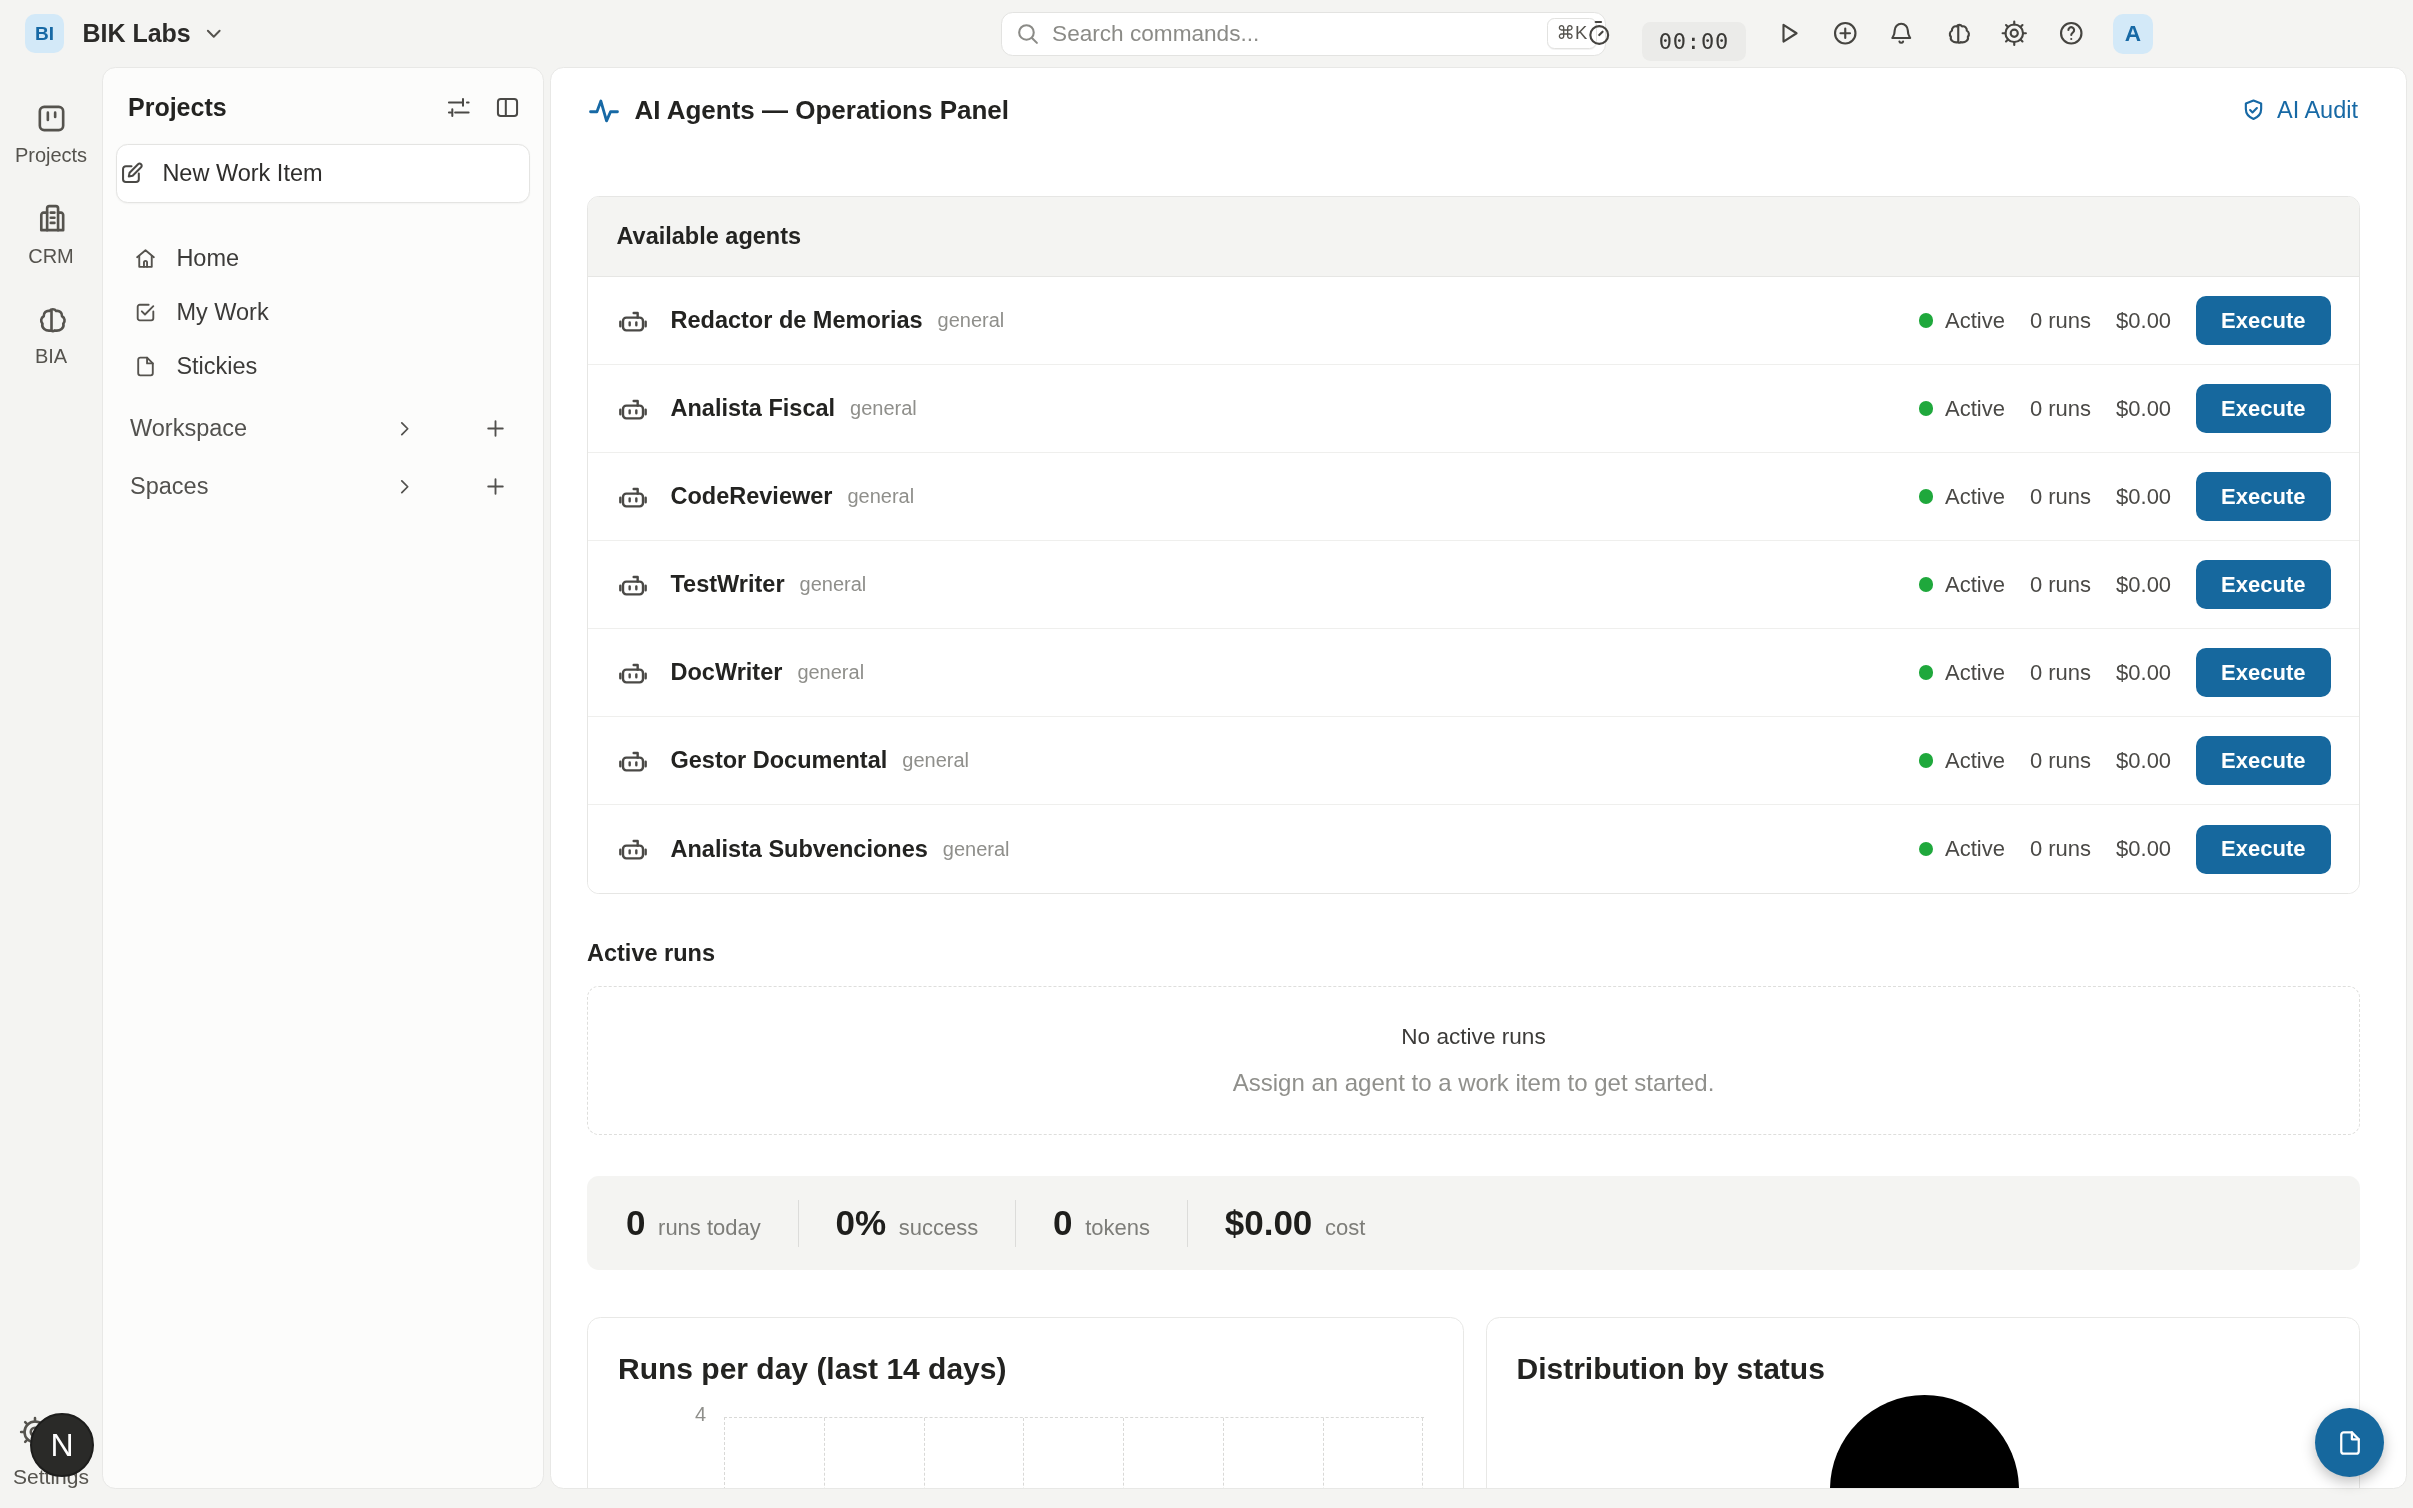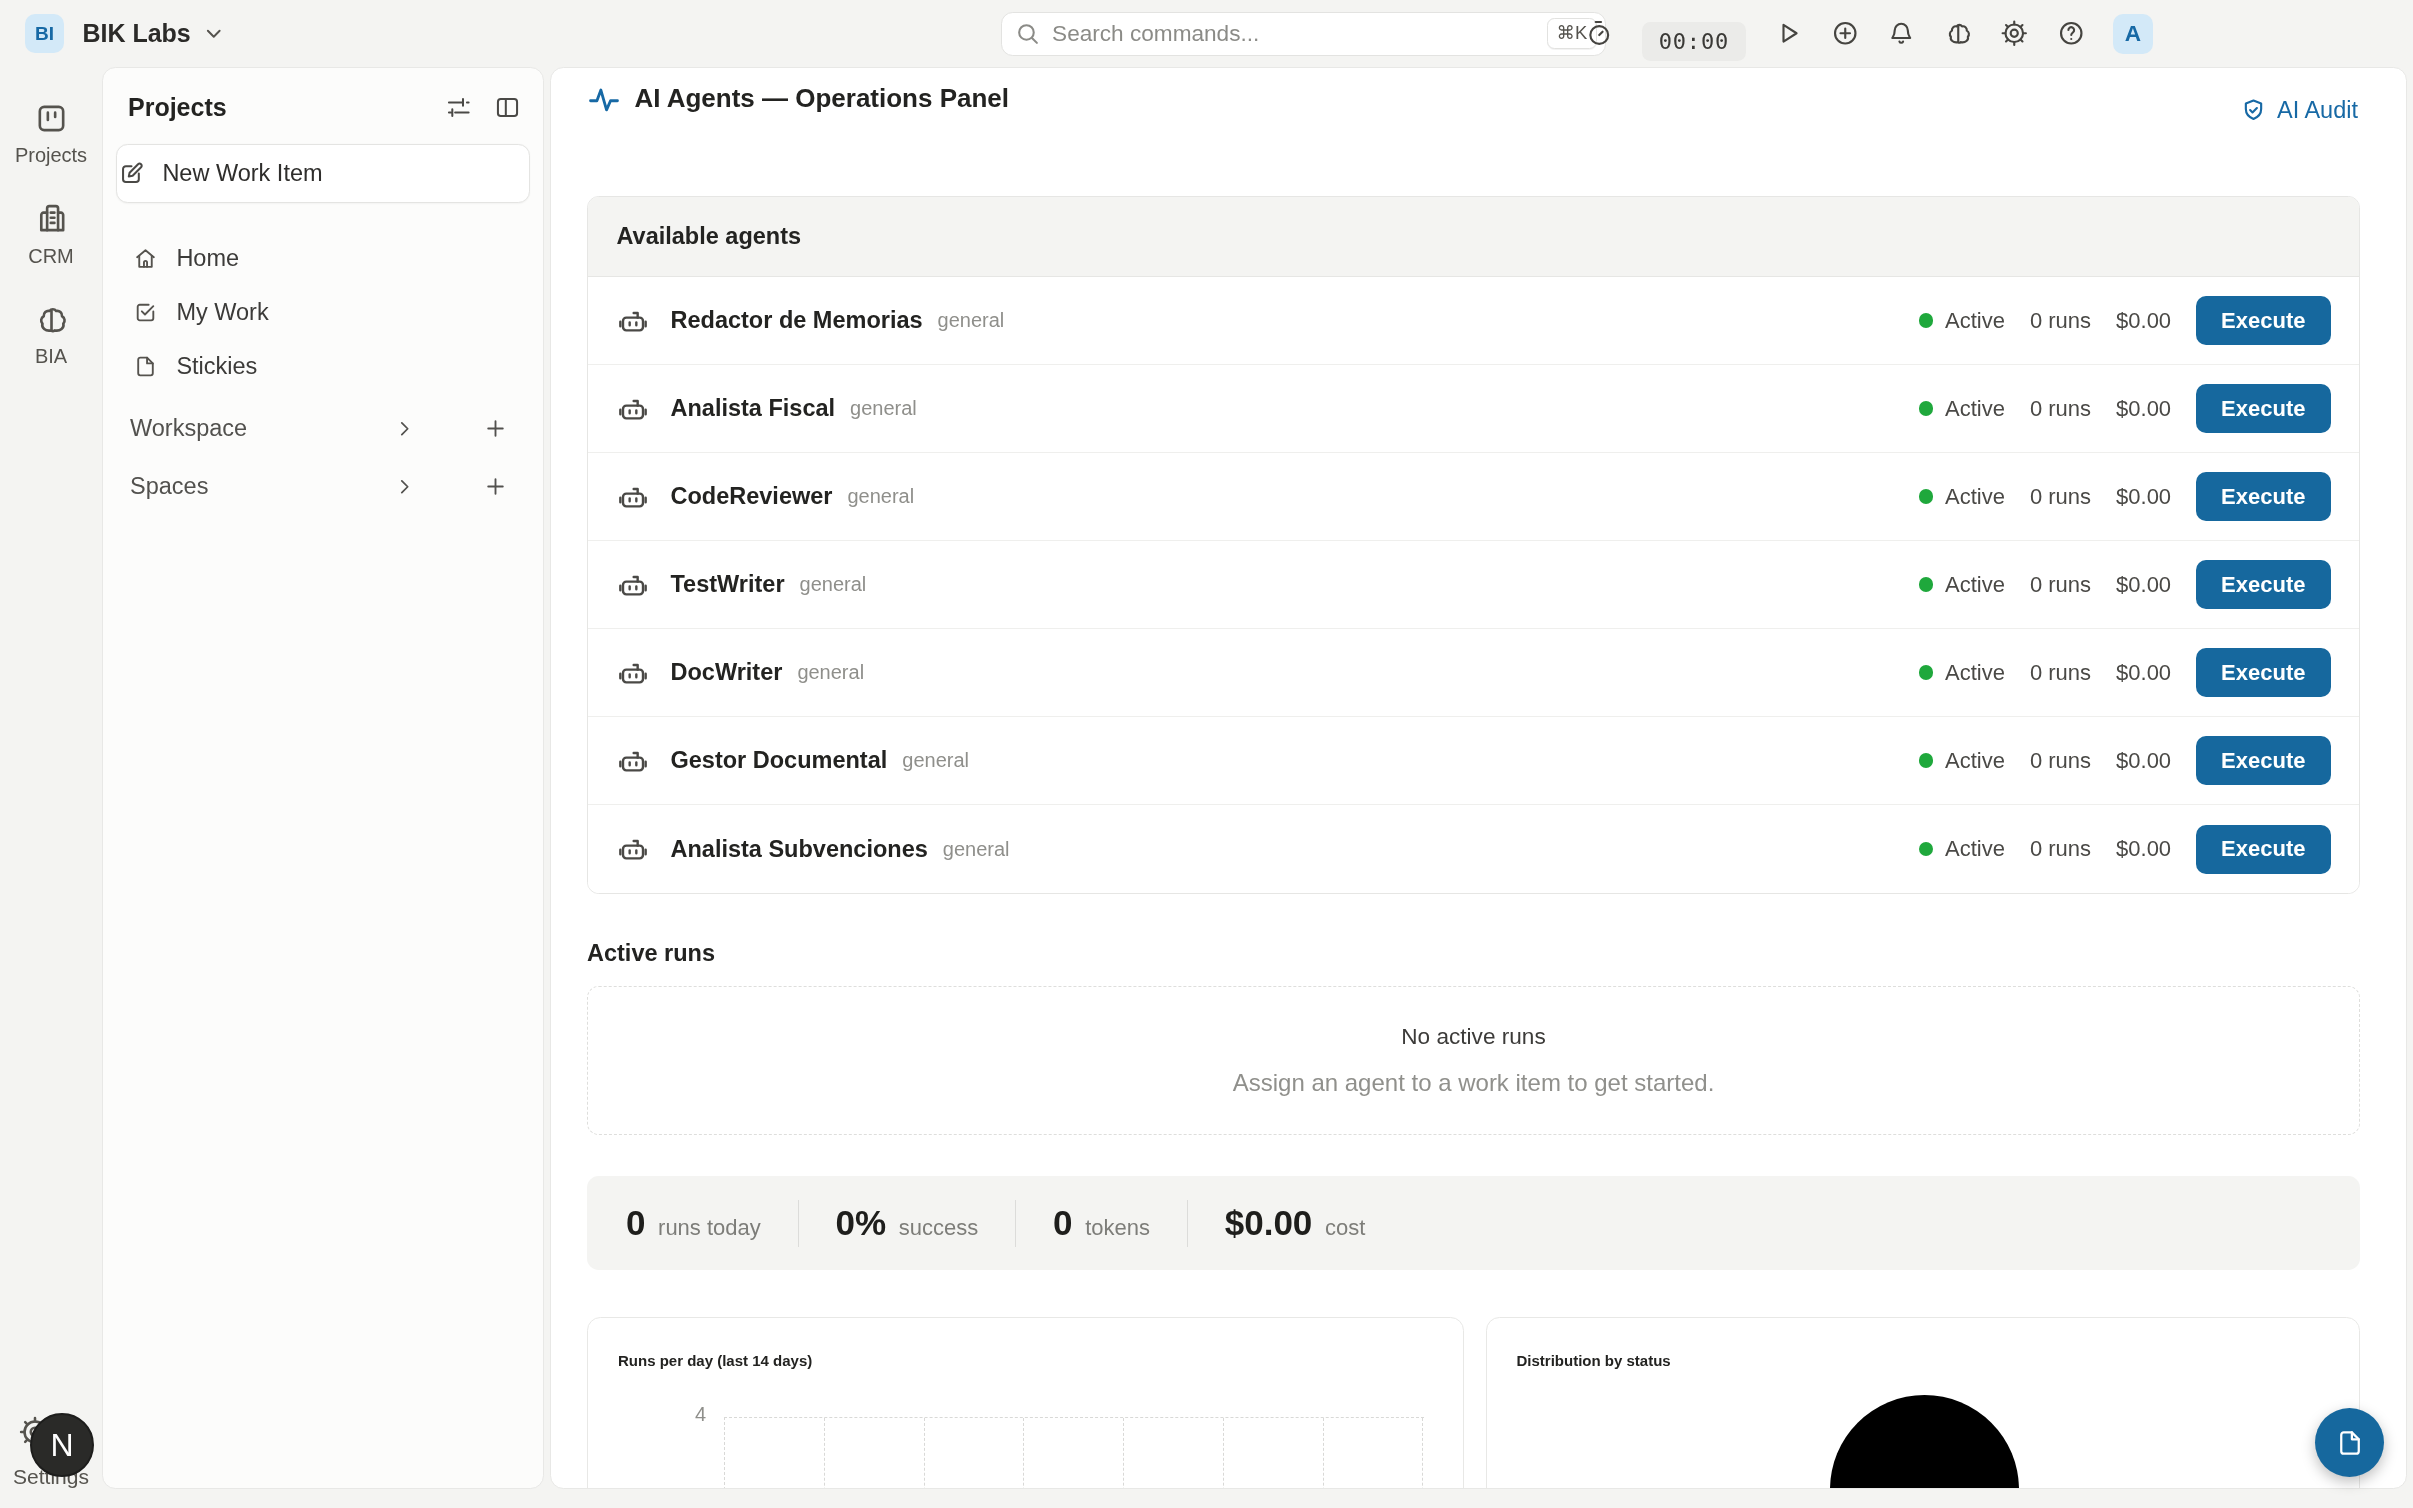--- a/index.html
+++ b/index.html
@@ -38,21 +38,21 @@
   .side-nav { margin-top:28.5px; }
   .nav-item { height:54px; display:flex; align-items:center; padding-left:30px; gap:18.4px; font-size:23.5px; color:#3c3b39; cursor:pointer; }
   .nav-item .icon { color:#55534e; }
   .section-row { height:44px; display:flex; align-items:center; padding:0 35px 0 27px; color:#52514e; font-size:23.5px; margin-top:13.4px;gap:23px; }
   .section-row:first-of-type { margin-top:42px; }
   .section-row .chev { margin-left:auto; color:#52514e; cursor:pointer; }
   .section-row .plus { margin-left:44px; color:#52514e; cursor:pointer; }
 
   
   .main { position:absolute; left:550px; top:67px; width:1857px; height:1422px; background:#fff; border:0.8px solid #e8e8e6; border-radius:13.4px; overflow:hidden; }
-  .main-head { position:absolute; left:36px; right:48px; top:15px; height:55px; display:flex; }
+  .main-head { position:absolute; left:36px; right:48px; top:15px; height:55px; display:flex; align-items:center; }
   .title-icon { color:#1769a5; }
   .main-title { margin-left:13.4px; font-size:26px; font-weight:600; color:#232321; }
   .tabs { margin-left:45px; display:flex; align-items:center; gap:20px; }
   .tab { display:flex; align-items:center; gap:11.7px; font-size:23.5px; cursor:pointer; }
   .tab.active { background:#d9edf9; color:#1769a5; border-radius:10px; height:50px; padding:0 22px; font-weight:500; }
   .tab.plain { color:#4a4946; padding:0 6.7px; }
   .audit-link { margin-left:auto; display:flex; align-items:center; gap:10px; color:#1769a5; font-size:23.5px; cursor:pointer; }
 
   .agents-panel { position:absolute; left:36px; top:128px; width:1773px; border:0.8px solid #e6e6e4; border-radius:11.7px; overflow:hidden; background:#fff; }
   .agents-head { height:80px; background:#f4f4f2; border-bottom:0.8px solid #e6e6e4; display:flex; align-items:center; padding:0 28.5px; font-size:23.5px; font-weight:bold; color:#232321; }
@@ -75,21 +75,21 @@
   .stats-bar { position:absolute; left:36px; top:1108px; width:1773px; height:94px; background:#f4f4f2; border-radius:11.7px; display:flex; align-items:center; padding-left:39px; }
   .stat { display:flex; align-items:baseline; gap:12.6px; padding-right:37px; }
   .stat-value { font-size:35px; font-weight:bold; color:#1e1e1c; }
   .stat-label { font-size:22px; color:#7d7d79; }
   .stat-div { width:0.8px; height:47px; background:#dcdcda; margin-right:37px; }
 
   .charts-row { position:absolute; left:36px; top:1249px; width:1773px; display:flex; gap:22px; }
   .chart-card { border:0.8px solid #e8e8e6; border-radius:13.4px; background:#fff; height:277px; position:relative; overflow:hidden; }
   .chart-card.left { width:877px; }
   .chart-card.right { width:875px; }
-  .chart-title { position:absolute; left:30px; top:34px; font-size:15px; font-weight:bold; color:#232321; }
+  .chart-title { position:absolute; left:30px; top:34px; font-size:30px; font-weight:bold; color:#232321; }
   .ytick { position:absolute; left:107px; top:85px; font-size:20px; color:#8f8f8b; }
   .plot { position:absolute; left:136px; right:39px; top:99px; height:218px; border-top:1.7px dashed #d9d9d7; border-left:1.7px dashed #d9d9d7; display:flex; }
   .plot-cell { flex:1; border-right:1.7px dashed #d9d9d7; }
   .pie { position:absolute; left:343px; top:77px; width:189px; height:189px; border-radius:50%; background:#000; }
 
   .fab { position:absolute; left:2315px; top:1408px; width:69px; height:69px; border-radius:50%; background:#16689e; display:flex; align-items:center; justify-content:center; box-shadow:0 5px 13.4px rgba(0,0,0,.25); z-index:50; cursor:pointer; }
 </style>
 </head>
 <body>
 

